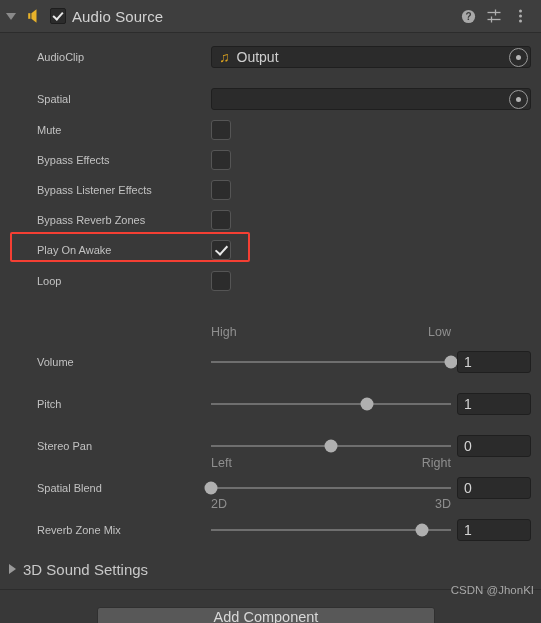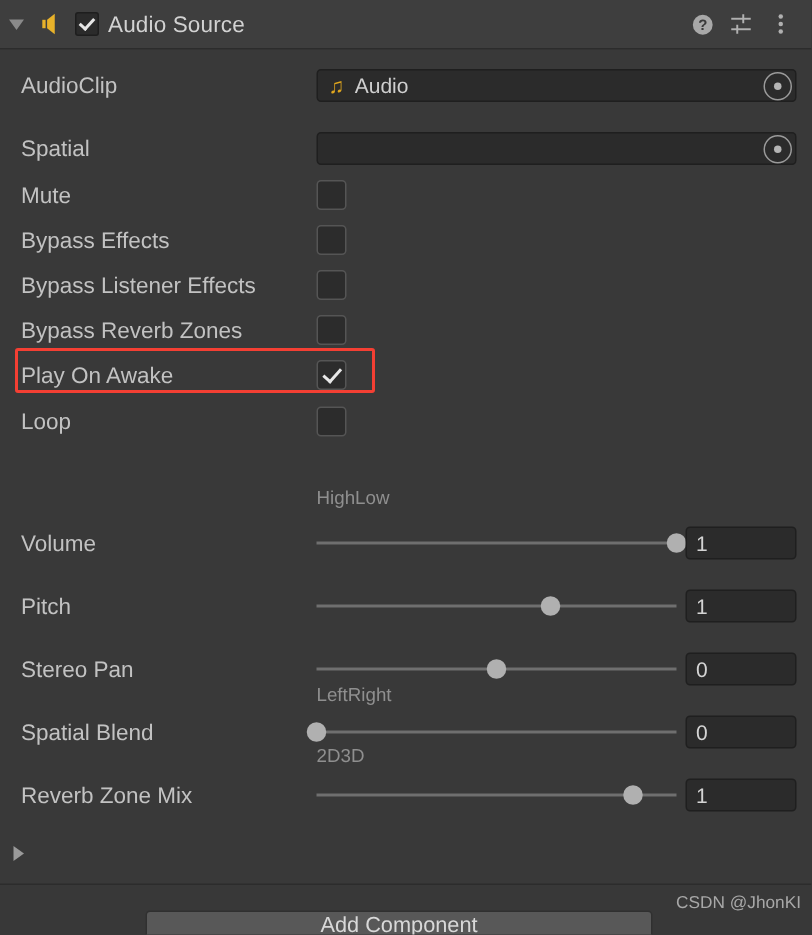--- a/index.html
+++ b/index.html
@@ -93,22 +93,22 @@
   .row {
     position: absolute;
     left: 0;
     width: 541px;
     height: 26px;
     display: flex;
     align-items: center;
   }
   .lbl {
     position: absolute;
-    left: 14px;
-    font-size: 15px;
+    left: 37px;
+    font-size: 11px;
     color: #c2c2c2;
     white-space: nowrap;
   }
   .lbl.clip {
     width: 186px;
     overflow: hidden;
   }
 
   
   .objfield {
@@ -207,21 +207,21 @@
   .numfield span {
     margin-left: 6px;
     font-size: 14px;
     color: #d4d4d4;
   }
   .endlabels {
     position: absolute;
     left: 211px;
     width: 240px;
     display: flex;
-    justify-content: flex-start;
+    justify-content: space-between;
     font-size: 12.5px;
     color: #8f8f8f;
   }
 
   
   .foldout-row {
     position: absolute;
     left: 0;
     width: 541px;
     height: 28px;
@@ -259,21 +259,21 @@
     border-radius: 3px;
     box-sizing: border-box;
     text-align: center;
     font-size: 14.5px;
     color: #d8d8d8;
     line-height: 19px;
     overflow: hidden;
   }
   .watermark {
     position: absolute;
-    right: 7px; top: 596px;
+    right: 7px; top: 584px;
     font-size: 11.5px;
     color: #a8a8a8;
   }
 
   
   .highlight {
     position: absolute;
     left: 10px; top: 232px;
     width: 240px; height: 30px;
     border: 2px solid #f43f33;
@@ -325,21 +325,21 @@
           <circle cx="2.5" cy="13" r="1.5" fill="#b0b0b0"></circle>
         </svg>
       </div>
     </div>
   </div>
 
   <div class="row" style="top:44px">
     <div class="lbl">AudioClip</div>
     <div class="objfield">
       <span class="note-ico">♫</span>
-      <span class="ofv">Audio</span>
+      <span class="ofv">Output</span>
       <span class="picker">
           <i></i>
         </span>
     </div>
   </div>
 
   <div class="row" style="top:86px">
     <div class="lbl">Spatial</div>
     <div class="objfield">
       <span class="picker">
@@ -443,20 +443,21 @@
       <div class="track"></div>
       <div class="knob" style="left:88%"></div>
     </div>
     <div class="numfield">
       <span>1</span>
     </div>
   </div>
 
   <div class="foldout-row" style="top:555px">
     <div class="tri-right fo-arrow"></div>
+    <div class="fo-label">3D Sound Settings</div>
   </div>
 
   <div class="panel-sep"></div>
   <div class="bottom-area"></div>
   <div class="add-component">Add Component</div>
   <div class="watermark">CSDN @JhonKI</div>
 
 </div>
 
 </body></html>

